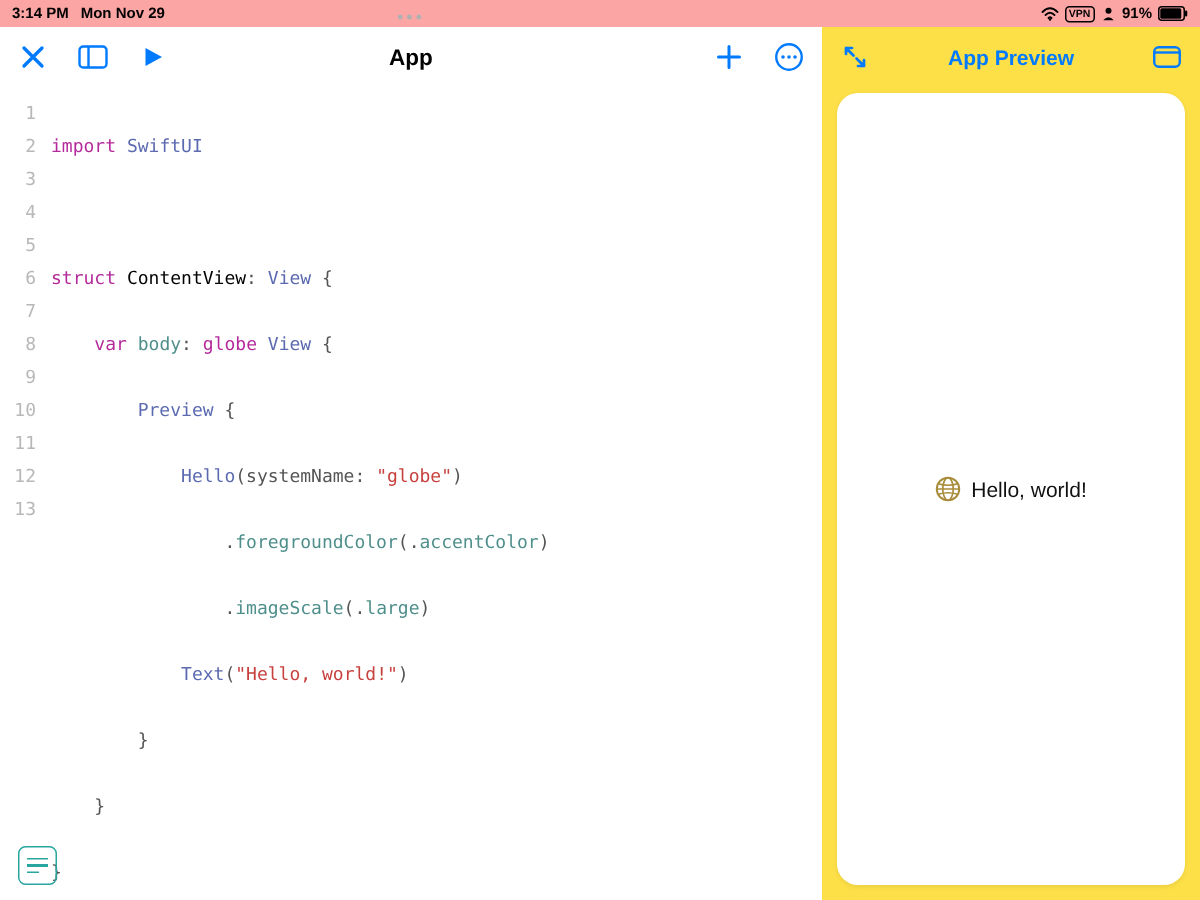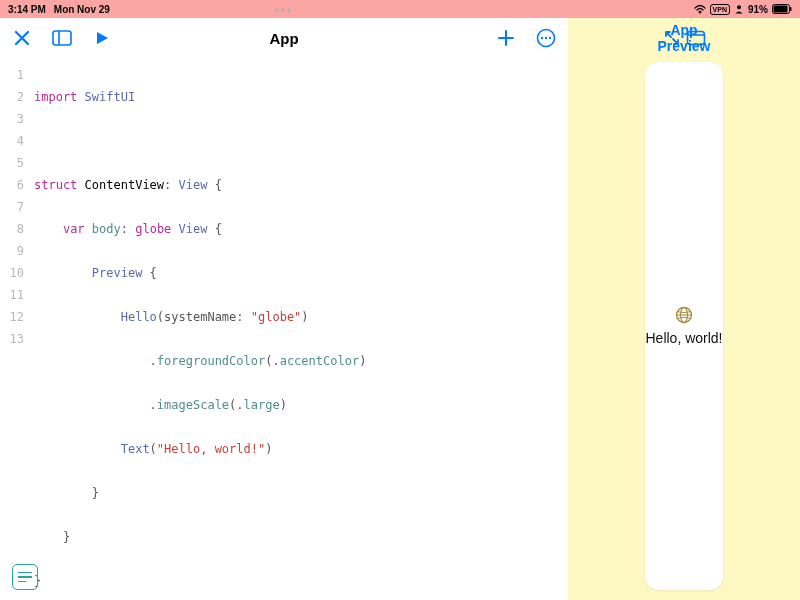--- a/index.html
+++ b/index.html
@@ -117,25 +117,24 @@
       width: 26px; height: 26px;
       border: 1.6px solid #2aa6a0;
       border-radius: 5px;
       display: flex; flex-direction: column; justify-content: center; gap:3px;
       padding: 5px;
     }
     .doc-icon span { height:1.5px; background:#2aa6a0; display:block; }
 
     
     .preview-pane {
-      width: 232px;
-      background: #fef9c3;
+      width: 252px;
+      background: #fde047;
       display: flex;
       flex-direction: column;
-      align-items: center;
     }
     .preview-toolbar {
       height: 40px;
       display: flex;
       align-items: center;
       padding: 0 10px;
       position: relative;
     }
     .preview-title {
       position: absolute;
@@ -151,21 +150,21 @@
     }
     .device-card {
       margin: 4px 10px 10px 10px;
       flex: 1;
       background: #fff;
       border-radius: 14px;
       box-shadow: 0 1px 3px rgba(0,0,0,0.08);
       display:flex;
       align-items:center;
       justify-content:center;
-      flex-direction:column;
+      flex-direction:row;
       gap:6px;
     }
     .globe {
       color: #a88c3a;
       font-size: 18px;
     }
     .preview-text {
       font-size: 14px;
       color: #111;
     }

